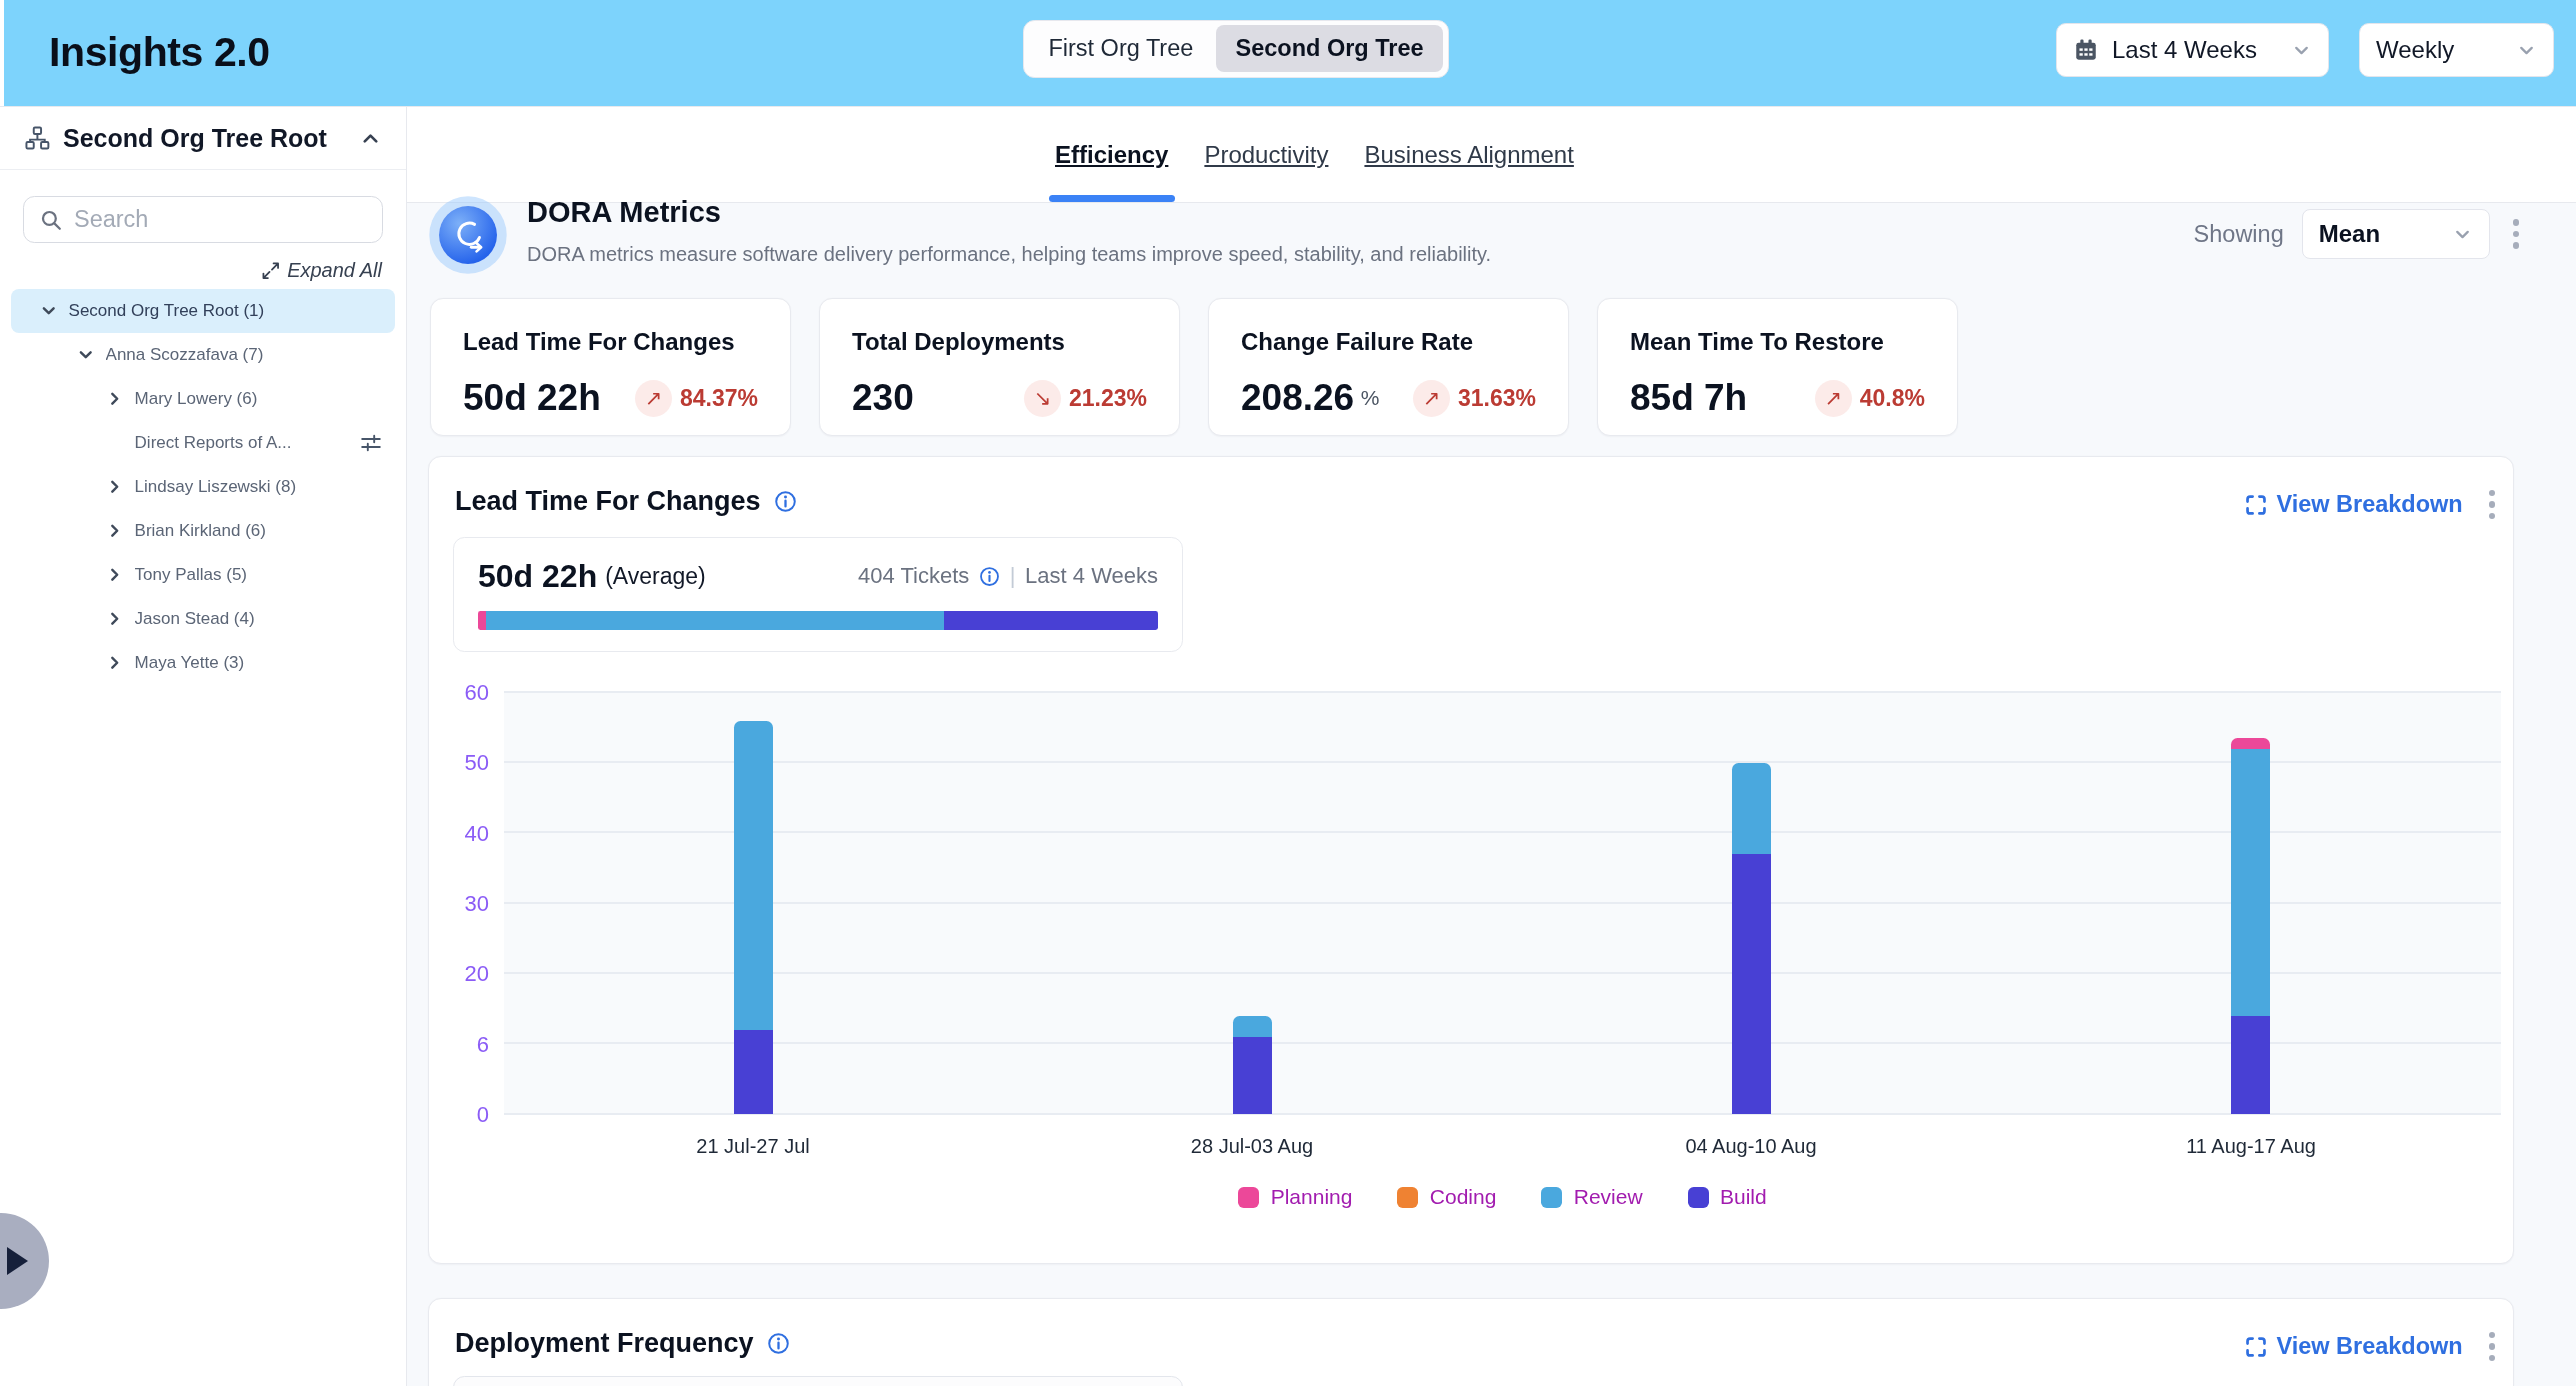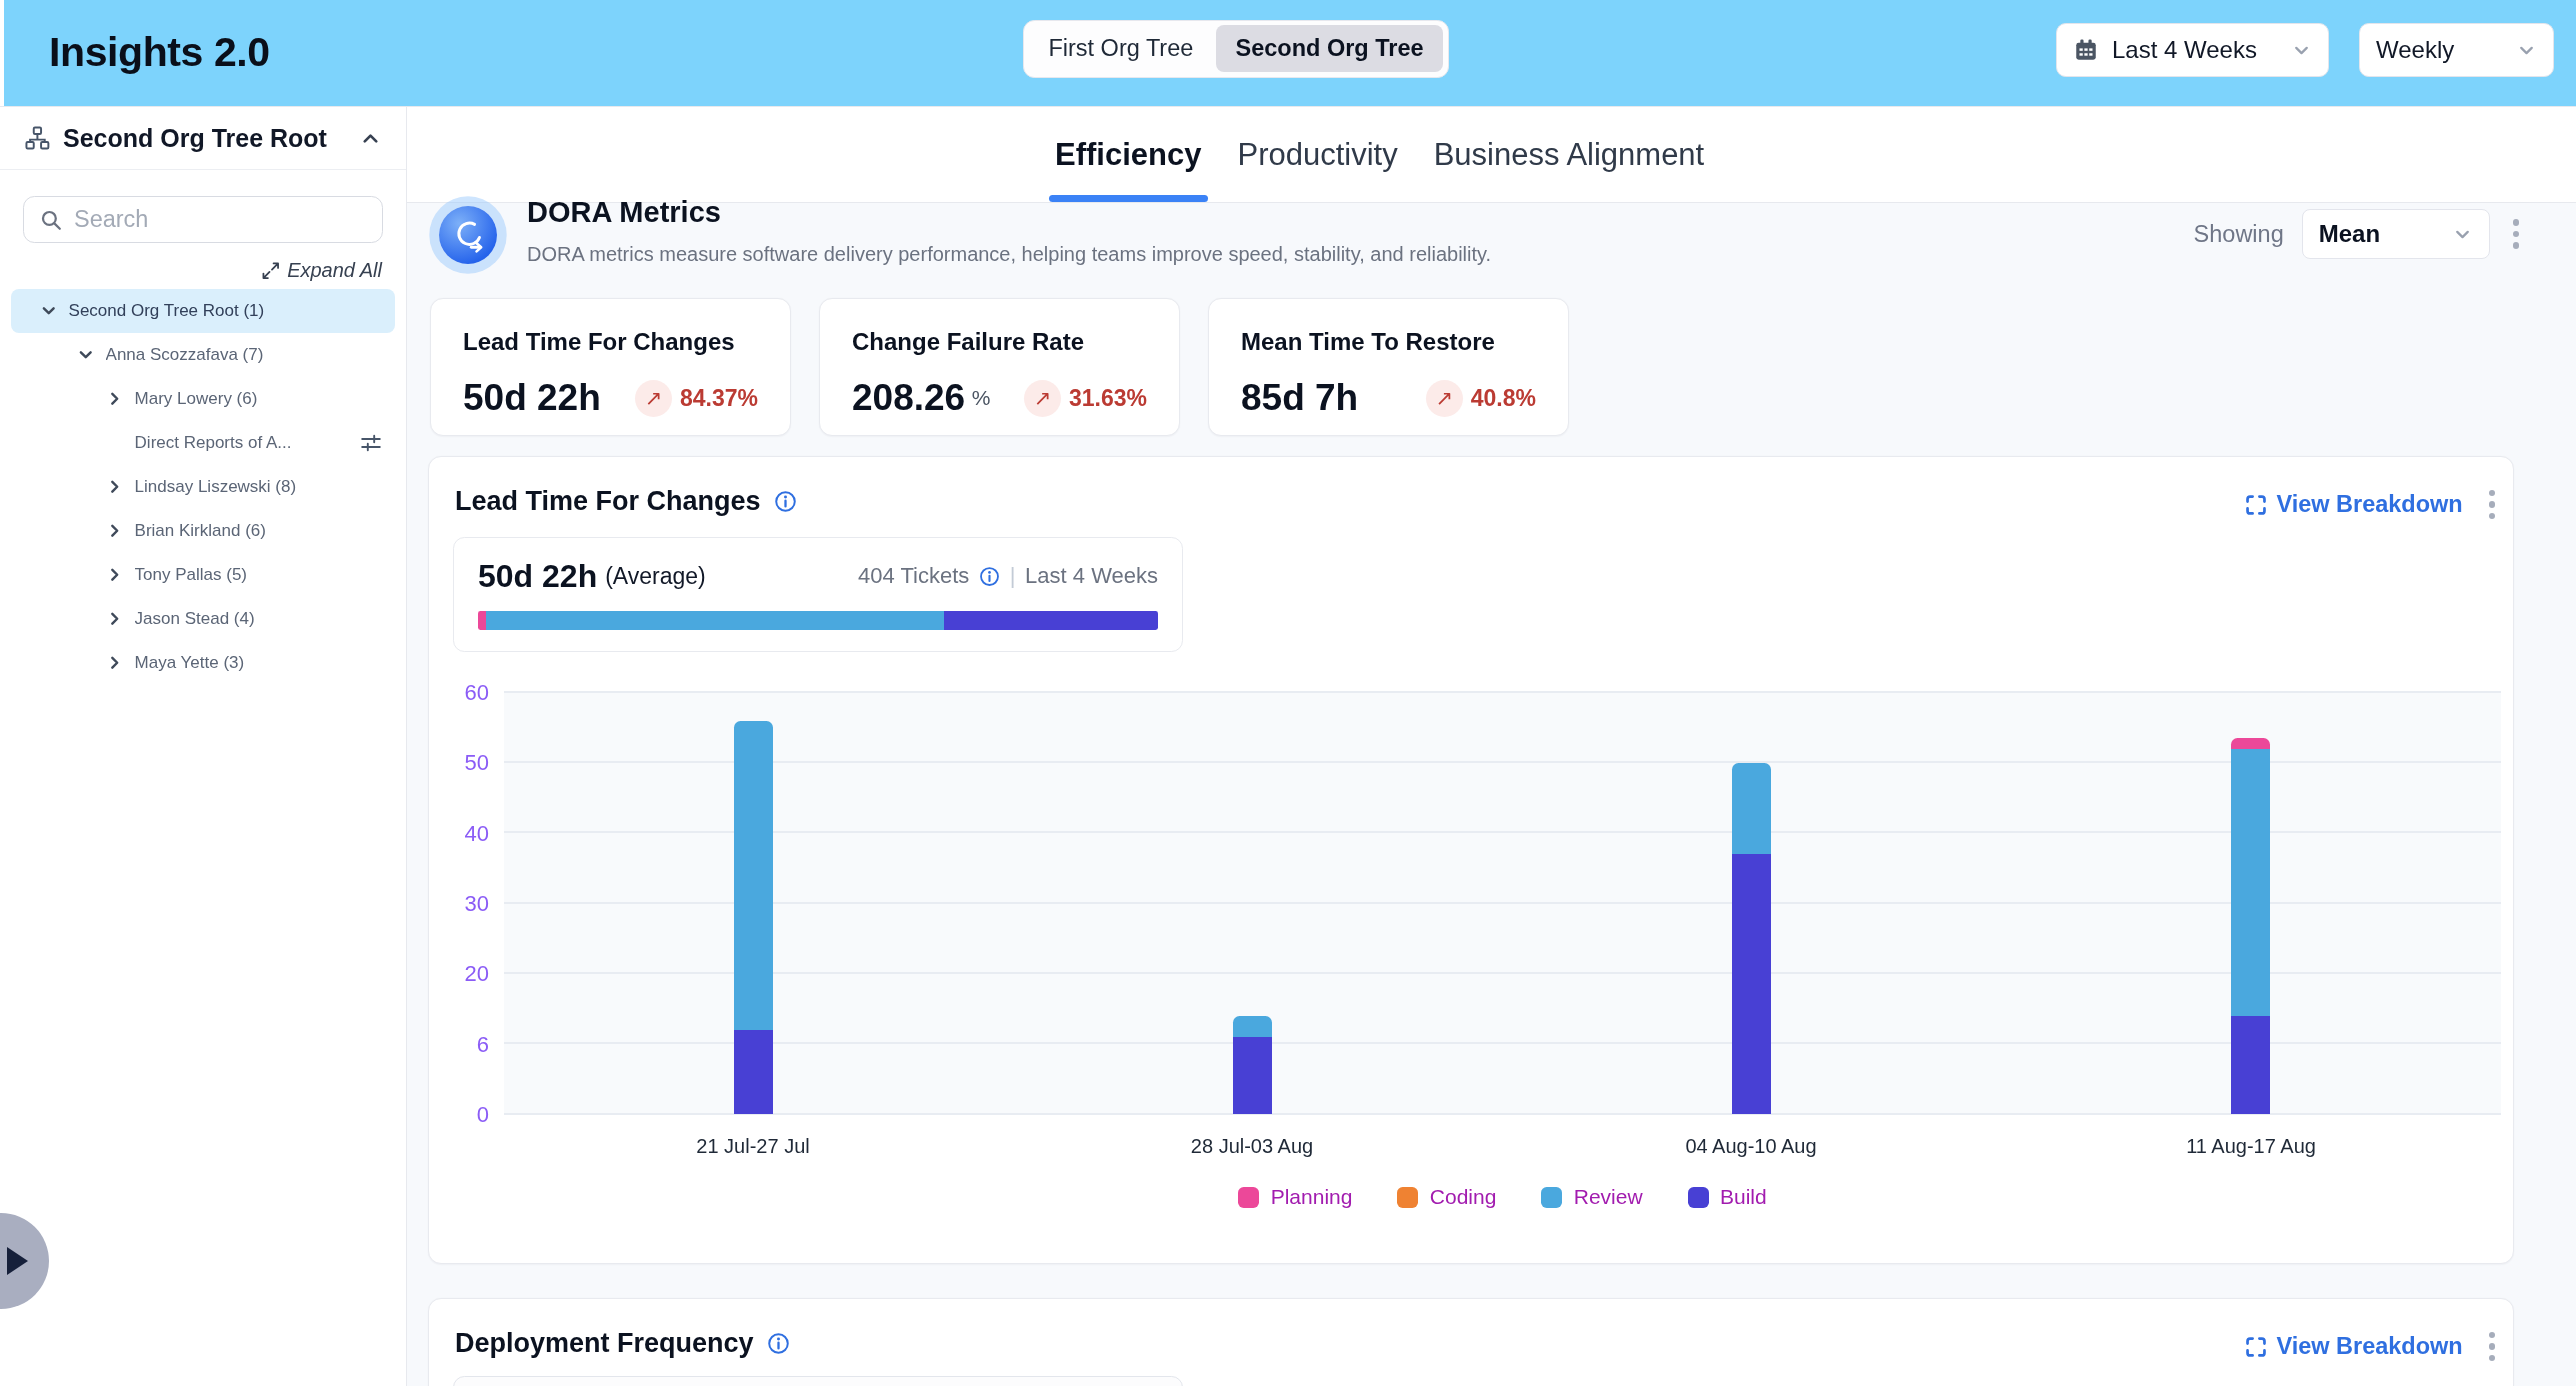--- a/index.html
+++ b/index.html
@@ -31,21 +31,21 @@
   .tree-row.selected { background: #daeffc; color: #32405a; }
   .tree-row .chev-slot { width: 19.5px; height: 19.5px; flex: 0 0 19.5px; display: flex; align-items: center; justify-content: center; color: #3f4a5a; }
   .tree-row .t-label { white-space: nowrap; overflow: hidden; }
   .tree-row .filter-slot { margin-left: auto; margin-right: 11.4px; color: #475569; display: flex; }
   .lvl0 { padding-left: 28px; } .lvl1 { padding-left: 65px; } .lvl2 { padding-left: 94px; }
   #sidebar-handle { position: absolute; left: -47px; top: 1213px; width: 96px; height: 96px; border-radius: 50%; background: #a9aec0; z-index: 6; cursor: pointer; }
   #sidebar-handle::after { content: ""; position: absolute; left: 54px; top: 34px; border-left: 21px solid #16203a; border-top: 14px solid transparent; border-bottom: 14px solid transparent; }
   
   #main { position: absolute; left: 407px; top: 106px; width: 2169px; height: 1281px; background: #f7f9fc; border-top: 1.6px solid #e7e9ee; overflow: hidden; }
   .tabs { height: 96px; background: #fff; border-bottom: 1.6px solid #e7e9ee; display: flex; align-items: stretch; gap: 36px; padding-left: 648px; }
-  .tab { position: relative; display: flex; align-items: center; font-size: 31px; color: #303a49; cursor: pointer; white-space: nowrap; }
+  .tab { position: relative; display: flex; align-items: center; font-size: 24px; color: #303a49; cursor: pointer; white-space: nowrap; text-decoration: underline; }
   .tab.active { color: #0b1220; font-weight: 700; }
   .tab.active::after { content: ""; position: absolute; left: -6.5px; right: -6.5px; bottom: 0; height: 7.3px; border-radius: 4px; background: #3b82f6; }
   
   .dora-icon { position: absolute; left: 32px; top: 99px; width: 58px; height: 58px; border-radius: 50%; background: radial-gradient(circle at 35% 30%, #7db0f8, #2563eb 75%); box-shadow: 0 0 0 9.7px rgba(147,197,253,.45); display: flex; align-items: center; justify-content: center; }
   .dora-title { position: absolute; left: 120px; top: 89px; font-size: 29px; font-weight: 700; color: #0b1220; }
   .dora-subtitle { position: absolute; left: 120px; top: 136px; font-size: 20px; color: #6b7280; }
   .showing-group { position: absolute; right: 52px; top: 102px; display: flex; align-items: center; gap: 18px; }
   .showing-label { font-size: 23.5px; color: #6f7687; }
   .mean-select { width: 188px; height: 50px; background: #fff; border: 1.6px solid #e3e5ec; border-radius: 8px; display: flex; align-items: center; padding: 0 16px; font-size: 24px; font-weight: 700; color: #0b1220; cursor: pointer; }
   .mean-select .spacer { flex: 1; }
@@ -281,20 +281,30 @@
   </div>
 
   <div class="cards-row">
       <div class="metric-card">
         <div class="metric-title">Lead Time For Changes</div>
         <div class="metric-value-row">
           <span class="metric-value">50d 22h</span>
           <span class="metric-delta">
             <span class="delta-circle">↗</span>
             <span class="delta-pct">84.37%</span>
+          </span>
+        </div>
+      </div>
+      <div class="metric-card">
+        <div class="metric-title">Total Deployments</div>
+        <div class="metric-value-row">
+          <span class="metric-value">230</span>
+          <span class="metric-delta">
+            <span class="delta-circle">↘</span>
+            <span class="delta-pct">21.23%</span>
           </span>
         </div>
       </div>
       <div class="metric-card">
         <div class="metric-title">Change Failure Rate</div>
         <div class="metric-value-row">
           <span class="metric-value">208.26</span>
           <span class="metric-unit">%</span>
           <span class="metric-delta">
             <span class="delta-circle">↗</span>

